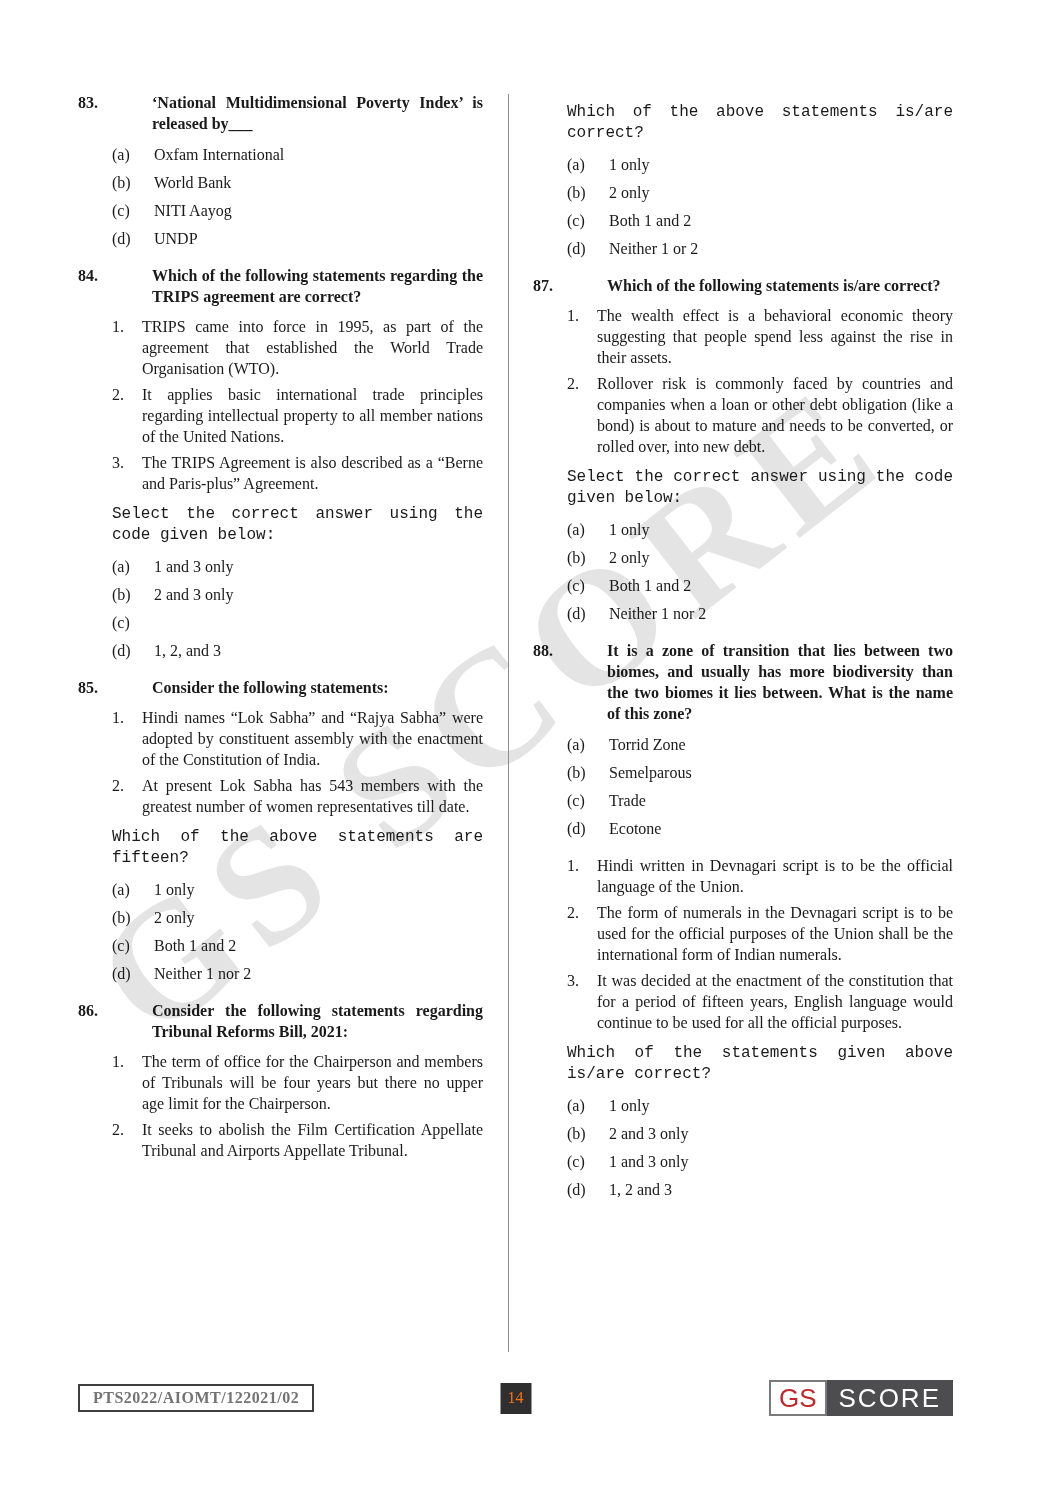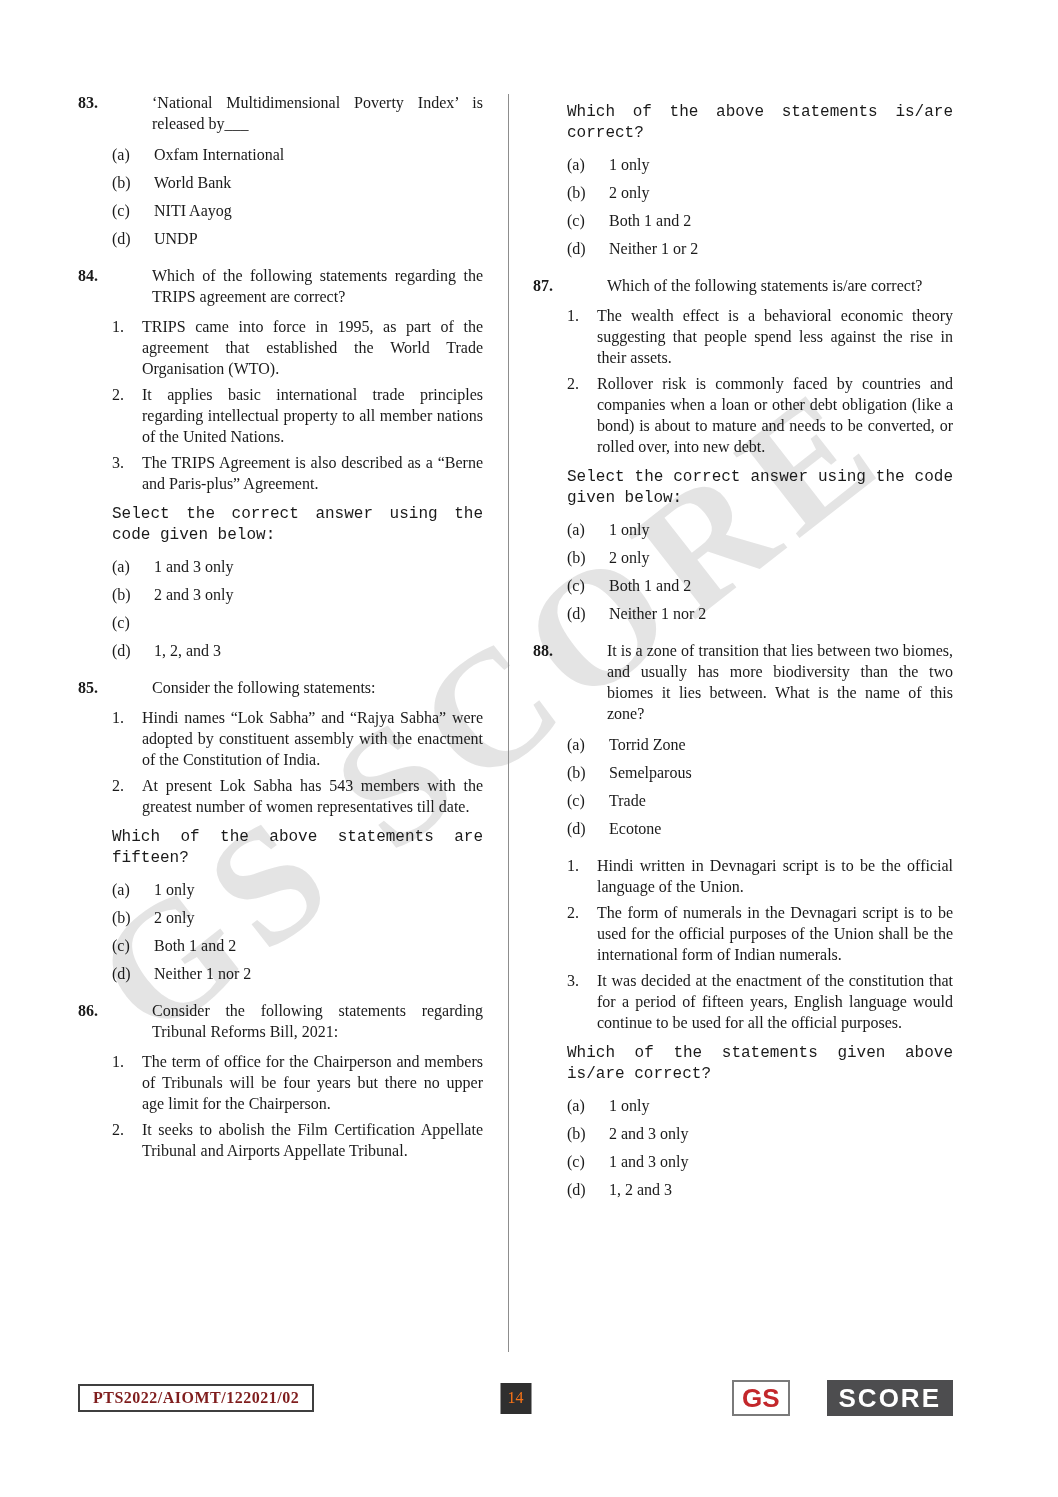--- a/index.html
+++ b/index.html
@@ -29,55 +29,54 @@
   }
   .col { font-size:16px; line-height:21px; }
   .col-left  { width:405px; }
   .col-right { width:420px; }
   .col-gap   { width:50px; position:relative; flex:none; }
   .divider   { position:absolute; left:50%; top:2px; width:1px; height:1258px; background:#8d8d8d; }
 
   .question { margin-bottom:16px; }
   .q-head { display:flex;gap:40px; }
   .q-num  { flex:none; width:34px; font-weight:bold; }
-  .q-stem { flex:1; font-weight:normal; text-align:justify; }
+  .q-stem { flex:1; font-weight:bold; text-align:justify; }
 
   .statements { margin-top:9px; }
   .statement  { display:flex; margin-left:34px; margin-bottom:5px; }
   .s-num  { flex:none; width:30px; }
   .s-text { flex:1; text-align:justify; }
 
   .q-prompt { margin-left:34px; margin-top:10px; text-align:justify;font-family:Liberation Mono, monospace; }
 
   .options { margin-top:10px; margin-left:34px; }
   .option  { display:flex; margin-bottom:7px; }
   .o-label { flex:none; width:42px; }
   .o-text  { flex:1; }
 
   .footer {
     position:absolute; left:78px; top:1378px; width:875px; height:40px;
     display:flex; align-items:center; z-index:1;
   }
   .paper-code-box {
     border:2px solid #3f3f3f; padding:3px 13px;
     font-weight:bold; font-size:16px; letter-spacing:0.5px;
-    color:#7f1d1d;
+    color:#737373;
   }
   .page-num-box {
     position:absolute; left:50%; transform:translateX(-50%);
     background:#2f2f2f; color:#f97316;
     width:31px; height:31px;
     display:flex; align-items:center; justify-content:center;
     font-size:16px;
   }
   .logo {
     margin-left:auto; display:flex; align-items:stretch;
-    font-family:"Liberation Sans", sans-serif; font-weight:bold;
+    font-family:"Liberation Sans", sans-serif; font-weight:normal;
     height:36px;
-    gap:37px;
   }
   .logo-gs {
     color:#c3272b; background:#ffffff; border:2px solid #7a7a7a;
     padding:0 8px; font-size:26px; display:flex; align-items:center;
   }
   .logo-score {
     background:#4d4d4f; color:#ffffff; padding:10px 12px;
     font-size:26px; letter-spacing:2px; display:flex; align-items:center;
   }
 </style>

